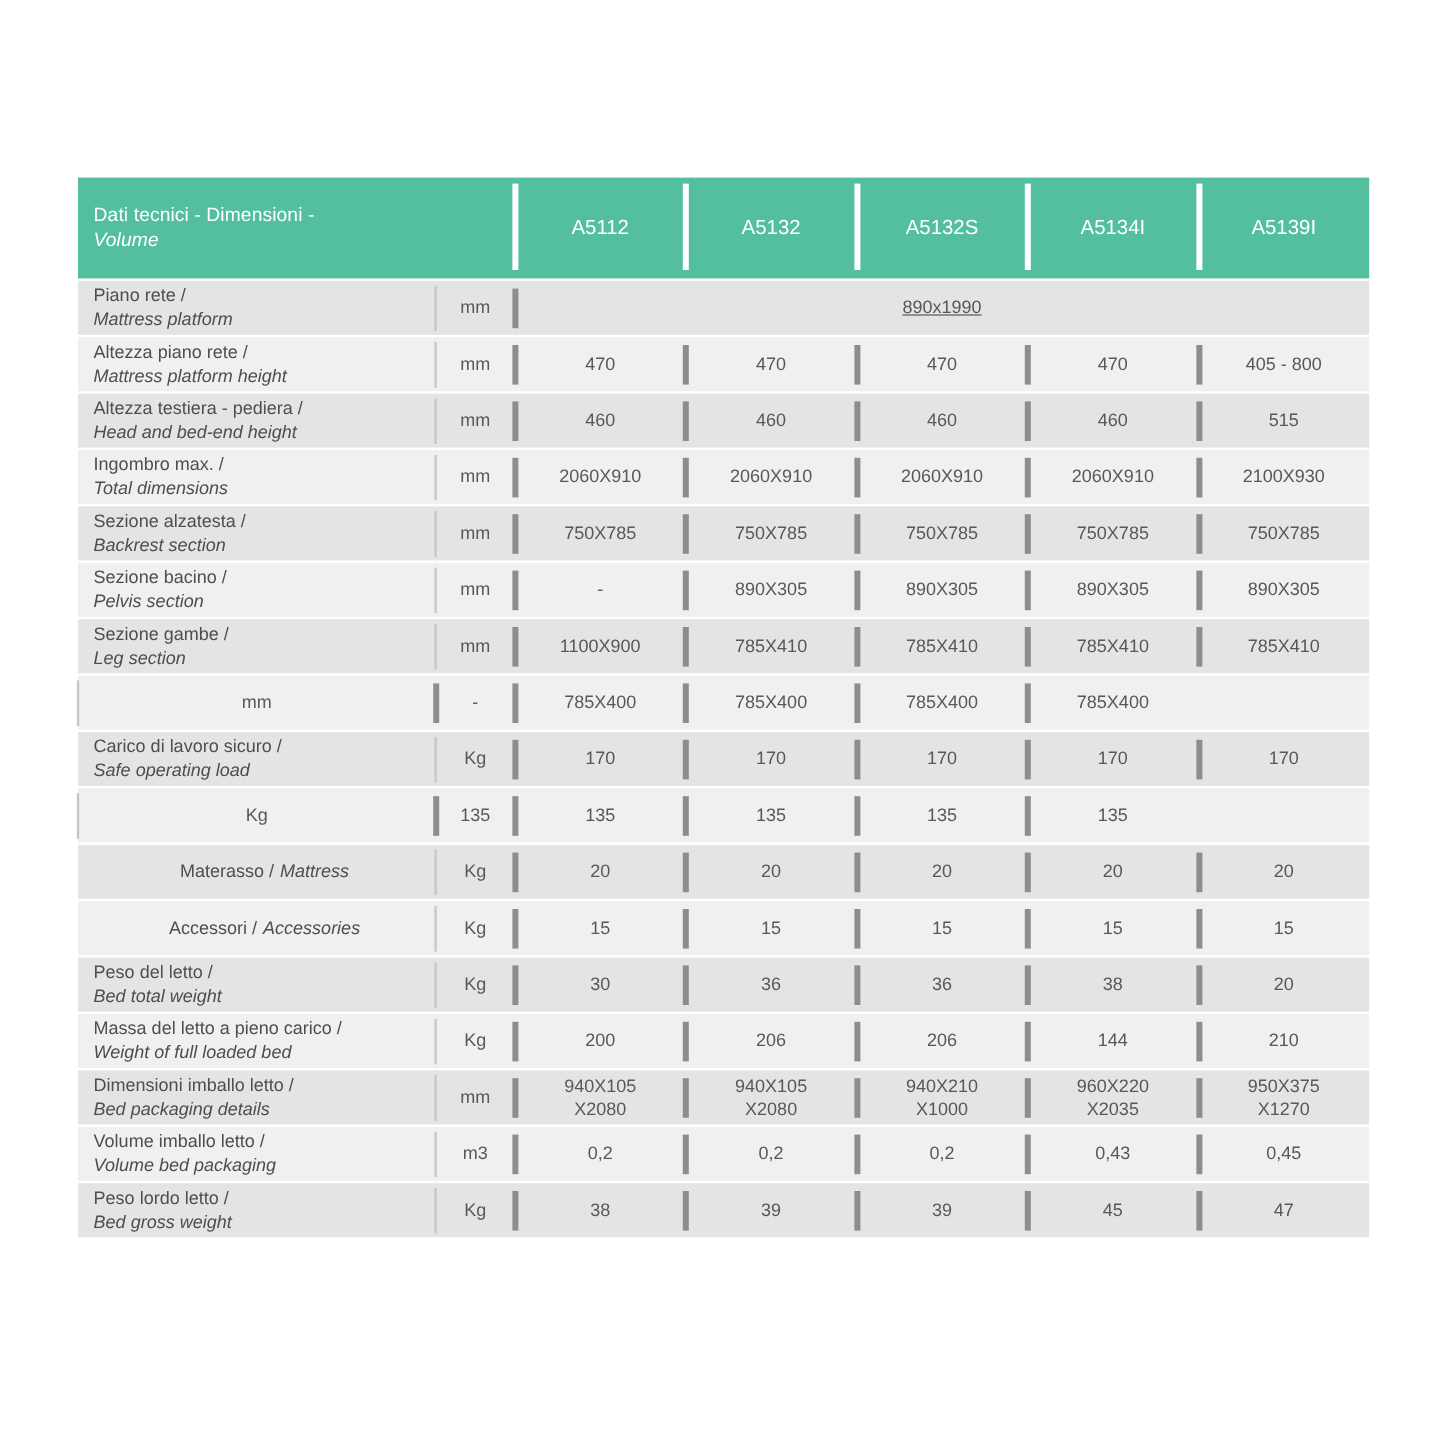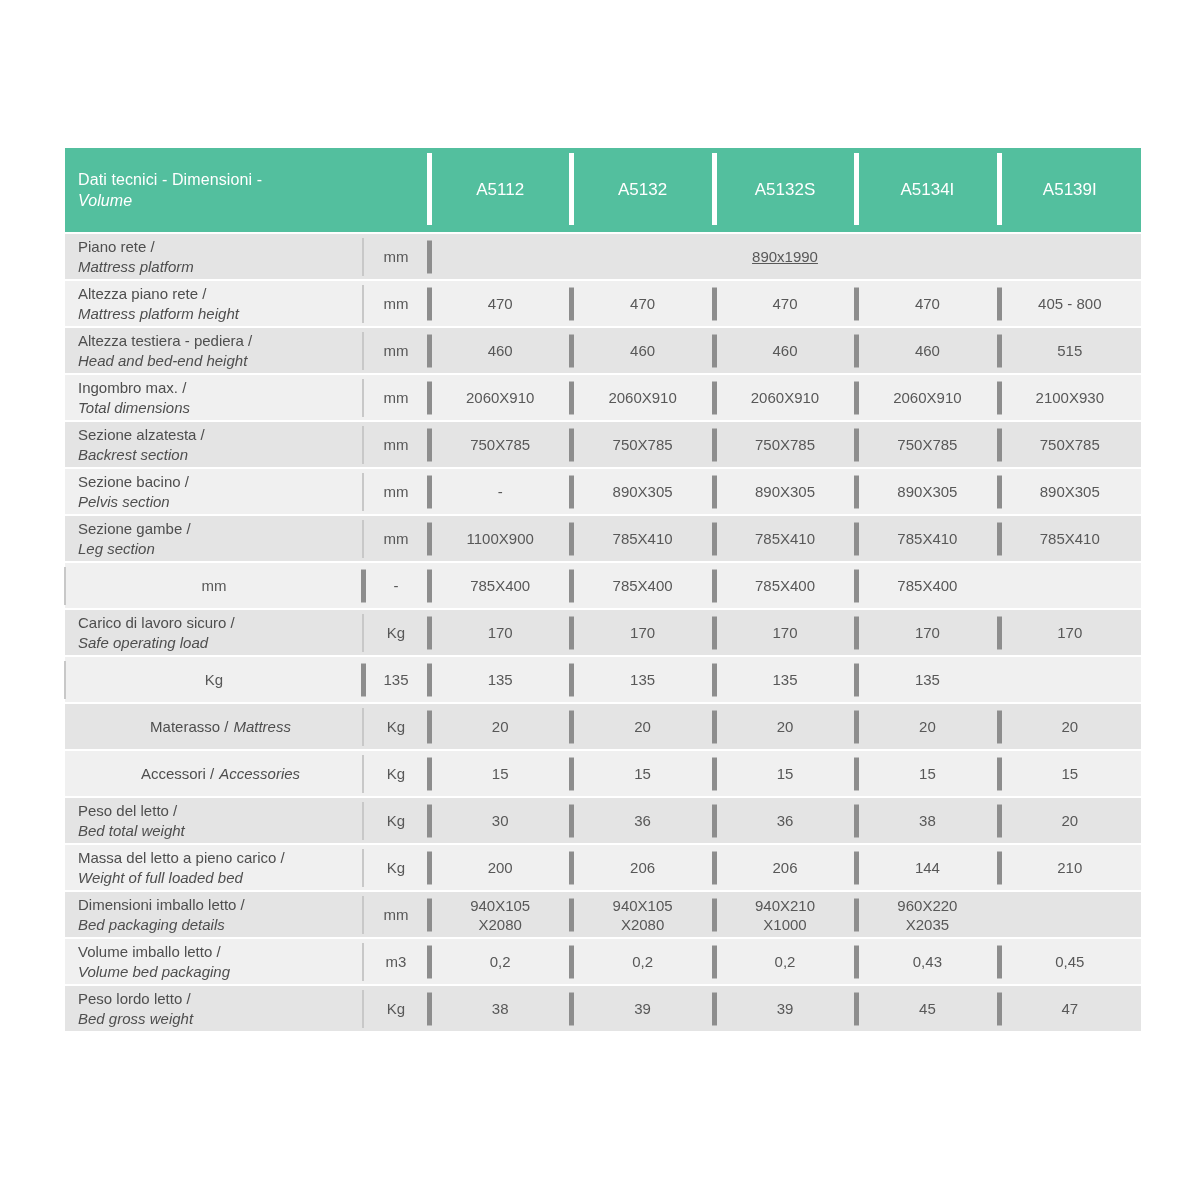--- a/index.html
+++ b/index.html
@@ -570,20 +570,25 @@
           <div class="value-cell">
             <span class="vbar"></span>
             <div class="line">940X210</div>
             <div class="line">X1000</div>
           </div>
           <div class="value-cell">
             <span class="vbar"></span>
             <div class="line">960X220</div>
             <div class="line">X2035</div>
           </div>
+          <div class="value-cell">
+            <span class="vbar"></span>
+            <div class="line">950X375</div>
+            <div class="line">X1270</div>
+          </div>
         </div>
         <div class="row light">
     <div class="label-cell">
       <span class="it">Volume imballo letto /</span>
       <span class="en">Volume bed packaging</span>
     </div>
     <div class="unit-cell">
       <span class="vline"></span>
       <span>m3</span>
     </div>

